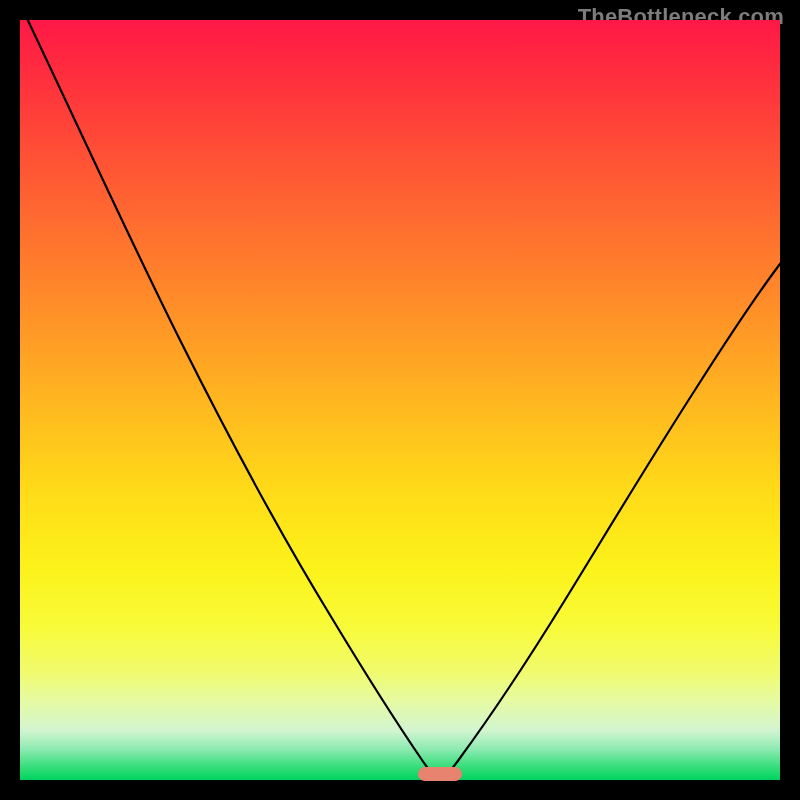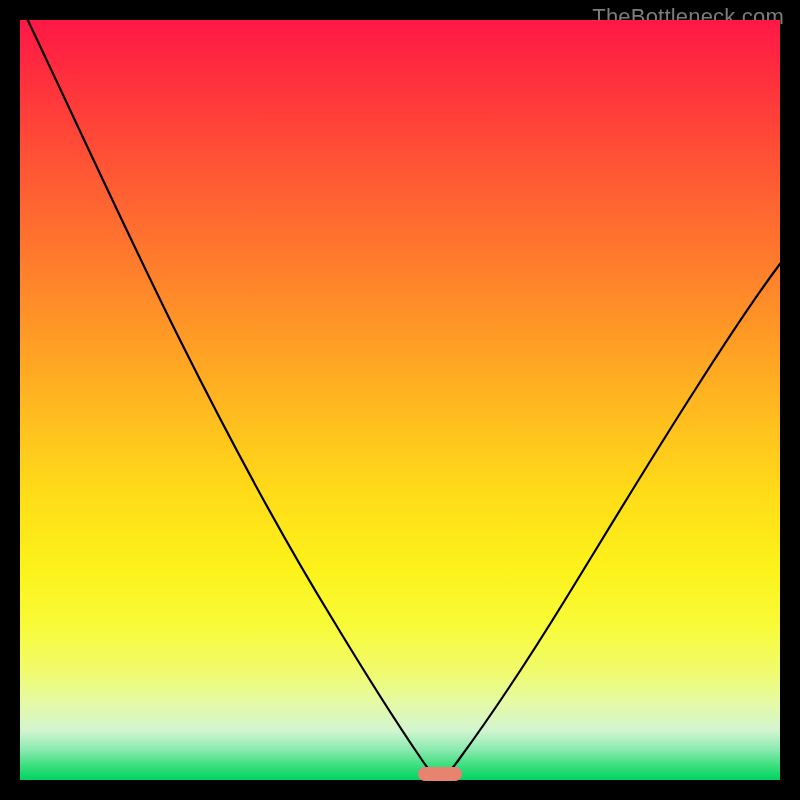--- a/index.html
+++ b/index.html
@@ -63,21 +63,21 @@
     border-radius: 7px;
     background: #e8836f;
   }
   .watermark {
     position: absolute;
     top: 4px;
     right: 16px;
     color: #7c7c7c;
     font-size: 22px;
     letter-spacing: 0.2px;
-    font-weight: 400;
+    font-weight: 700;
   }
 </style>
 </head>
 <body>
 
 <div class="frame">
   <div class="watermark">TheBottleneck.com</div>
 
   <div class="plot-area">
 

